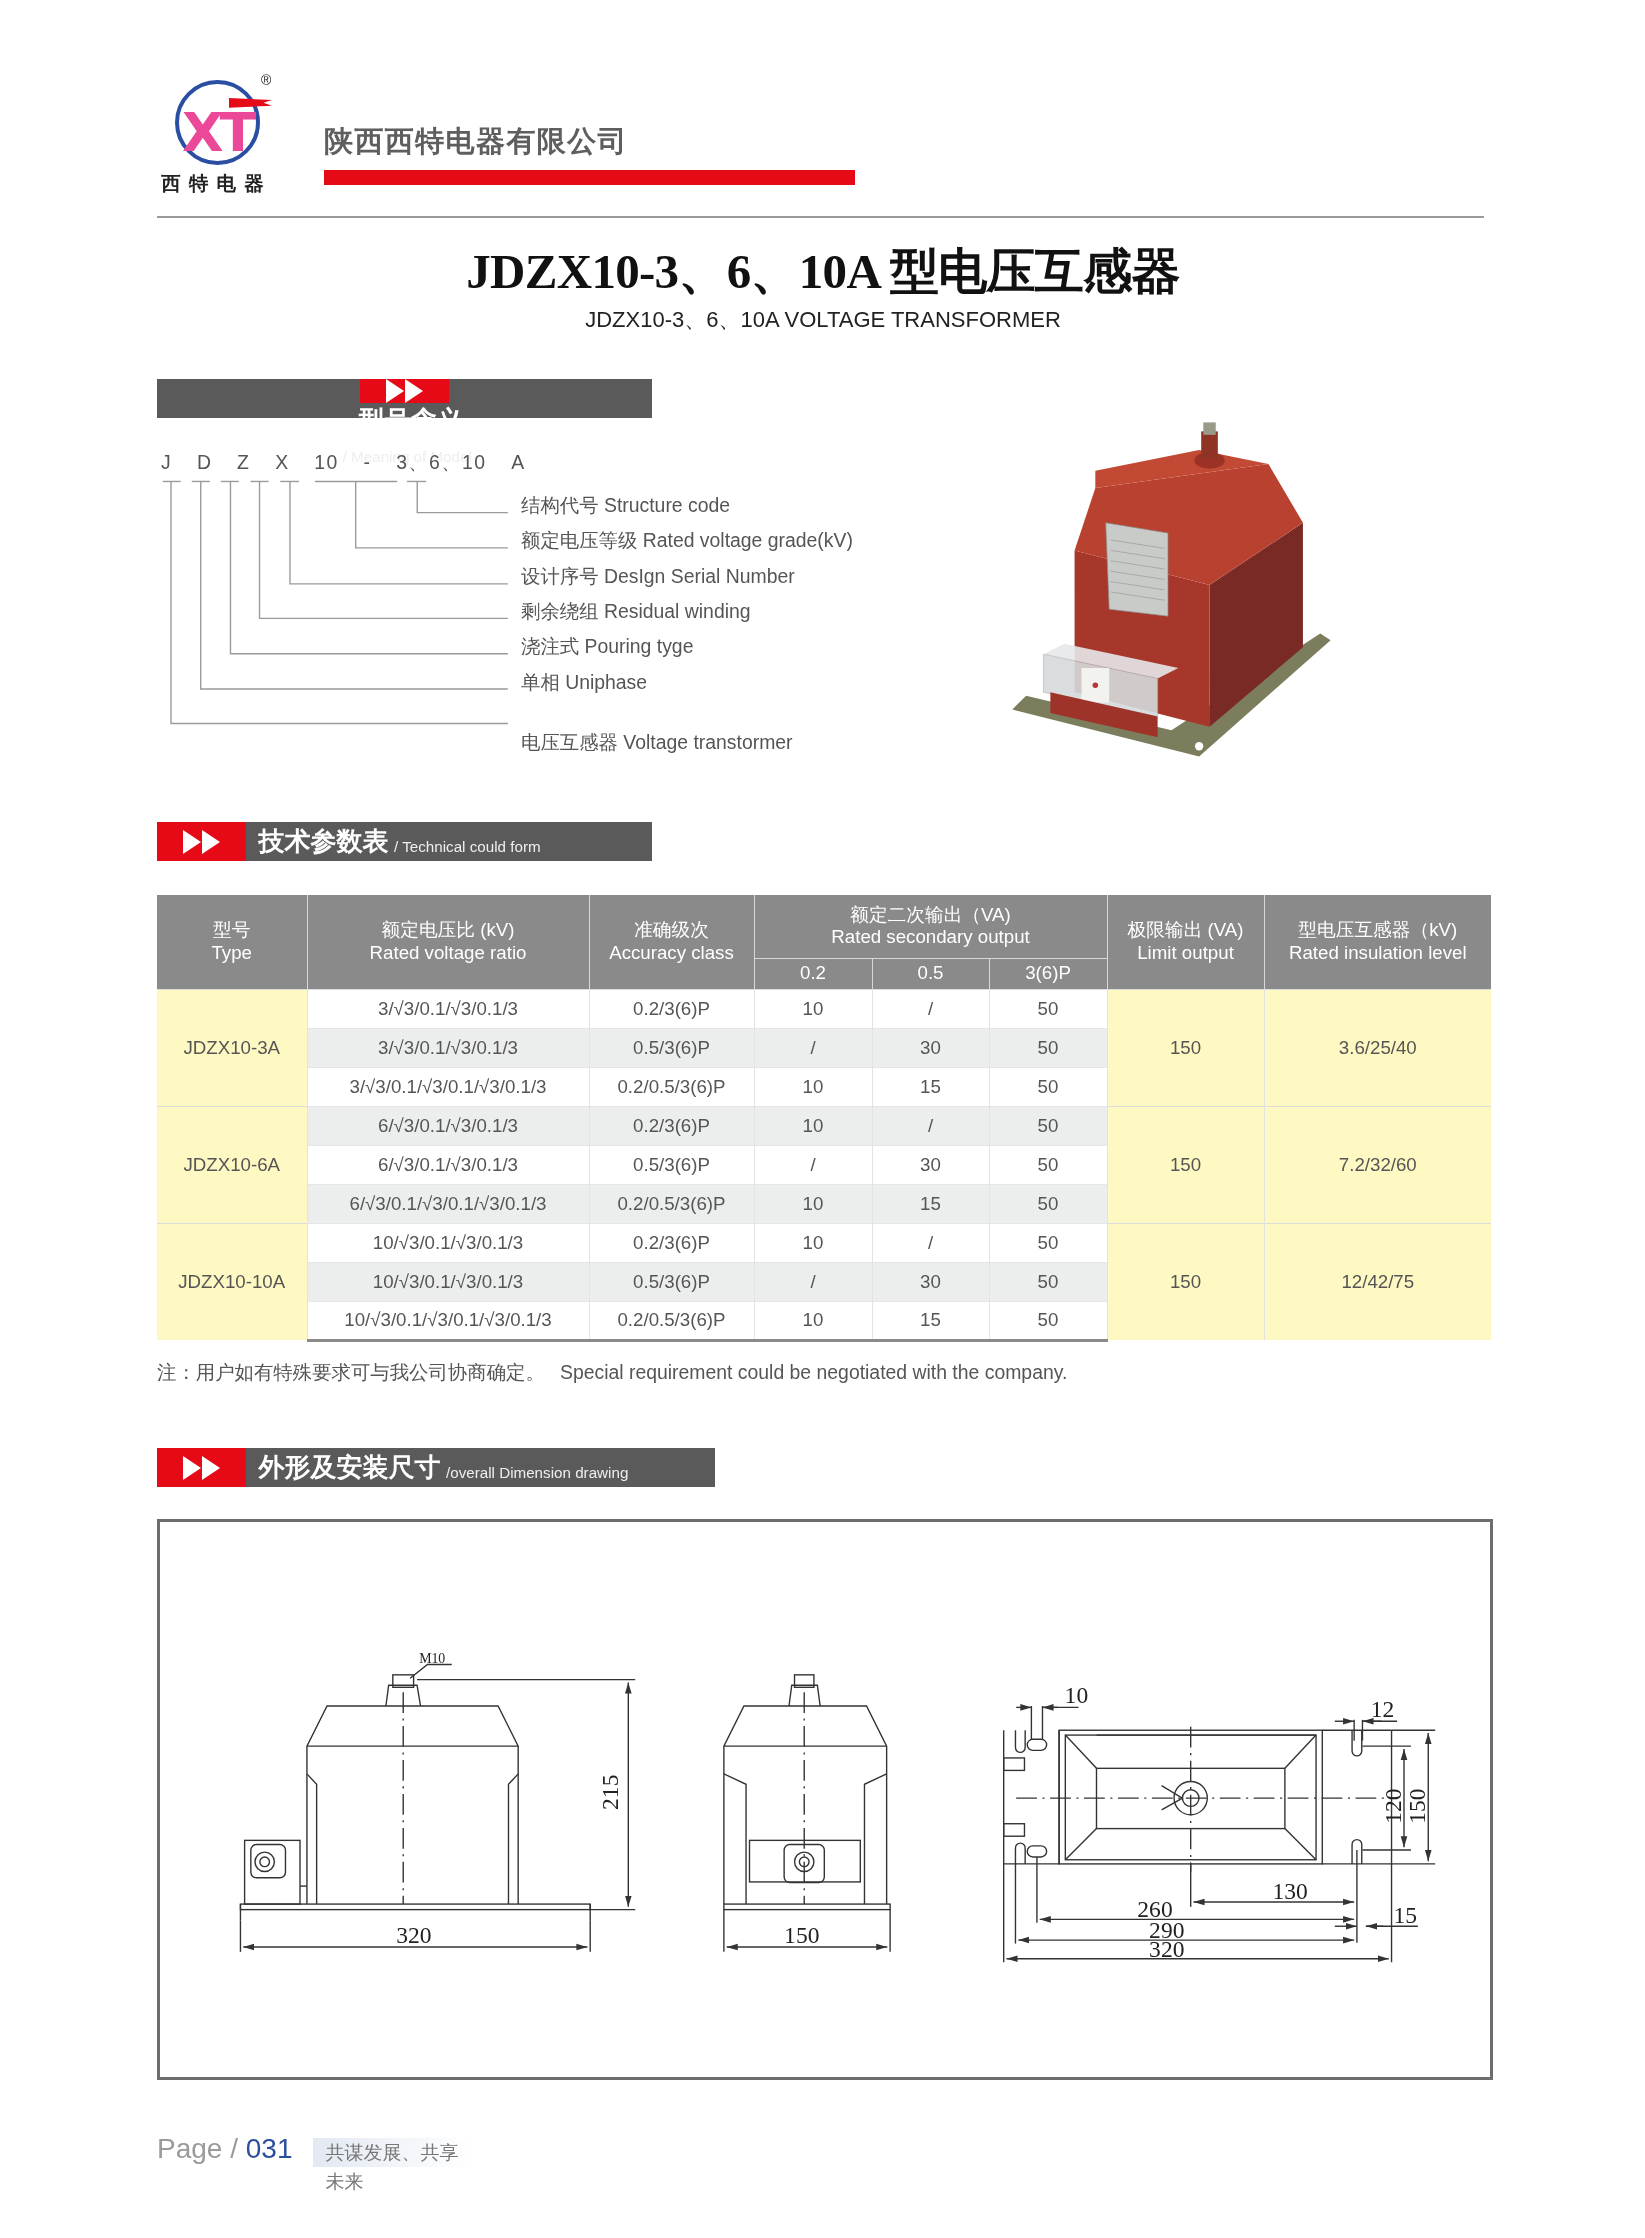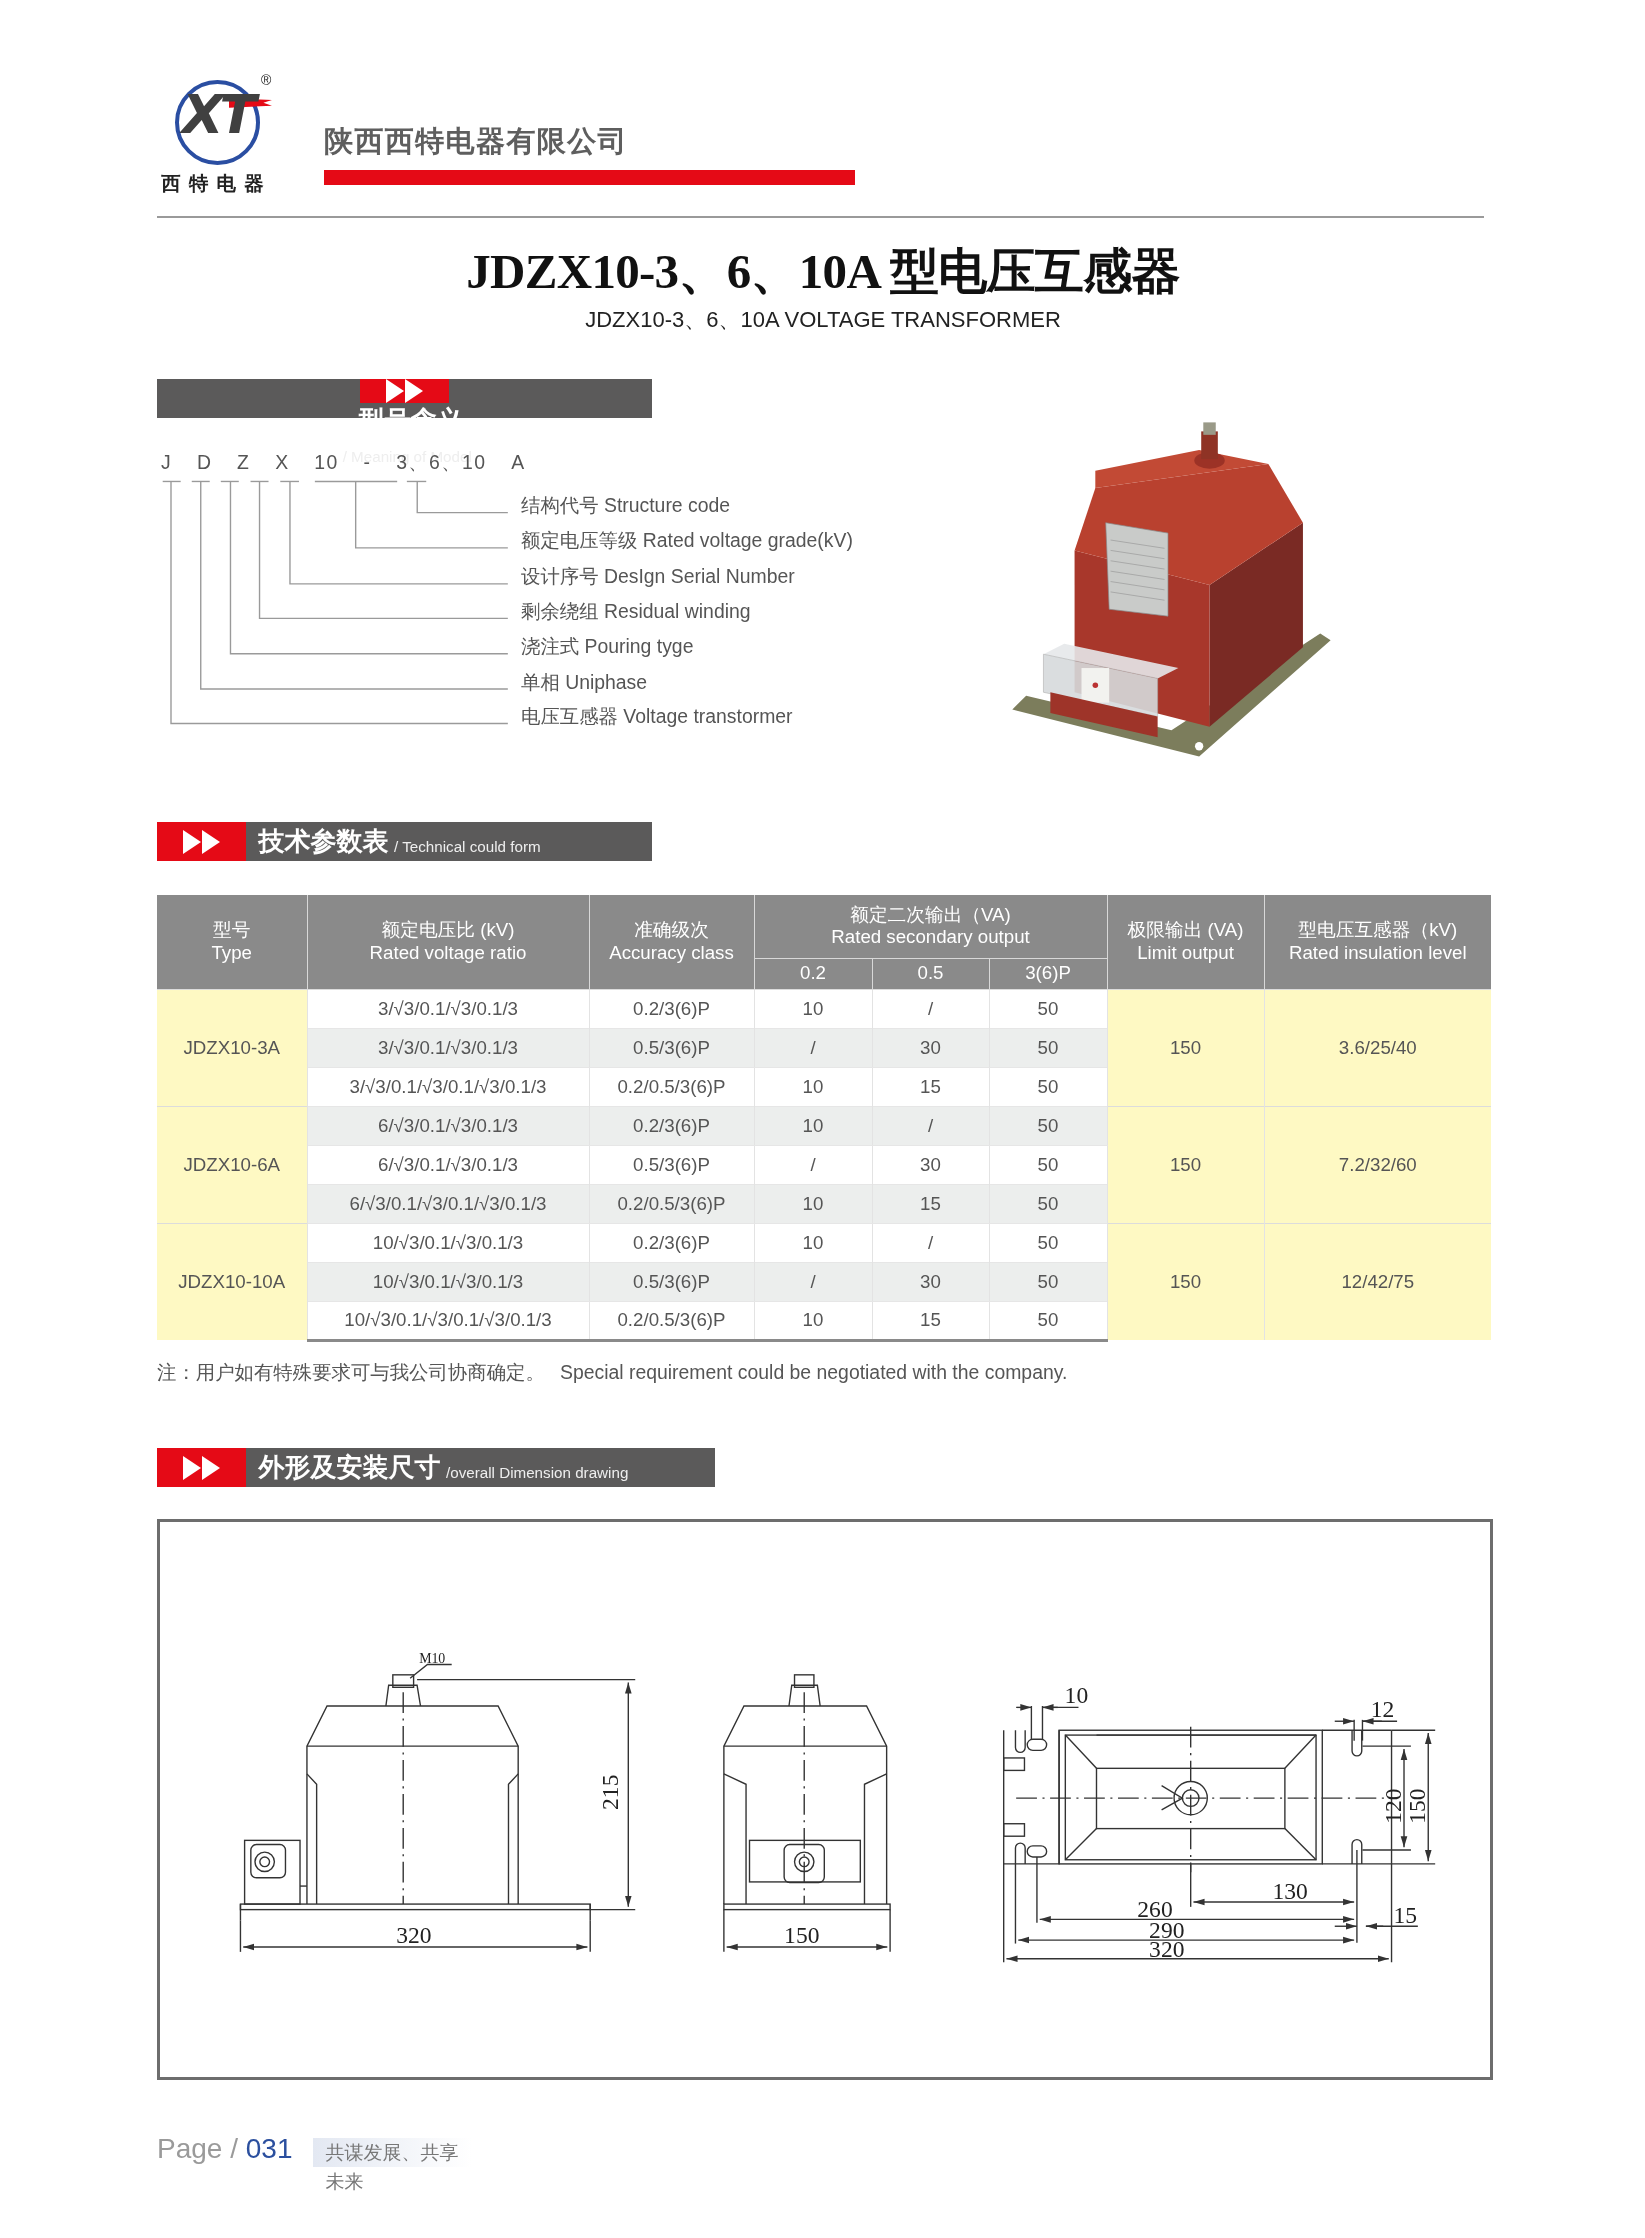--- a/index.html
+++ b/index.html
@@ -2,21 +2,21 @@
 <html style="font-size:11px"><head>
 <meta charset="utf-8">
 <style>
   * { box-sizing: border-box; margin: 0; padding: 0; }
   html, body { width: 1646px; height: 2239px; background: #ffffff; overflow: hidden; }
   body { position: relative; font-family: "Liberation Sans", "DejaVu Sans", sans-serif; color: #333; }
   .abs { position: absolute; }
 
   
   .logo-circle { left: 175px; top: 80px; width: 85px; height: 85px; border: 4.9px solid #2a4ea2; border-radius: 50%; }
-  .logo-xt { left: 182px; top: 88px; font-family: "DejaVu Sans", sans-serif; font-weight: bold; font-style: italic; font-size: 54px; color: #404040; letter-spacing: -4.2px; line-height: 1; }
+  .logo-xt { left: 182px; top: 106px; font-family: "DejaVu Sans", sans-serif; font-weight: bold; font-size: 54px; color: #ec4899; letter-spacing: -4.2px; line-height: 1; }
   .logo-swoosh { left: 229px; top: 98px; width: 43px; height: 9.7px; background: #e50a16; clip-path: polygon(0 0, 100% 20%, 80% 50%, 100% 80%, 0 100%); }
   .logo-reg { left: 261px; top: 72px; font-size: 14px; color: #222; }
   .logo-name { left: 161px; top: 170px; width: 111px; font-size: 19.4px; font-weight: bold; color: #222; letter-spacing: 8.3px; text-align: right; font-family: "DejaVu Sans", sans-serif; }
 
   .company-name { left: 324px; top: 122px; font-size: 29px; font-weight: bold; color: #5e5e5e; letter-spacing: 1.4px; font-family: "DejaVu Sans", sans-serif; }
   .company-bar { left: 324px; top: 170px; width: 531px; height: 14.6px; background: #e50a16; }
 
   .top-divider { left: 157px; top: 216px; width: 1327px; height: 2.1px; background: #9a9a9a; }
 
   .title { left: 0; width: 1646px; top: 239px; text-align: center; font-family: "Liberation Serif", "DejaVu Serif", serif; font-size: 49px; font-weight: bold; color: #111; letter-spacing: -0.7px; }
@@ -123,21 +123,21 @@
     <polyline points="20,5 20,355 507,355"></polyline>
   </g>
 </svg>
 
 <div class="abs ann-label" style="top:492px;">结构代号 Structure code</div>
 <div class="abs ann-label" style="top:527px;">额定电压等级 Rated voltage grade(kV)</div>
 <div class="abs ann-label" style="top:563px;">设计序号 DesIgn Serial Number</div>
 <div class="abs ann-label" style="top:598px;">剩余绕组 Residual winding</div>
 <div class="abs ann-label" style="top:633px;">浇注式 Pouring tyge</div>
 <div class="abs ann-label" style="top:669px;">单相 Uniphase</div>
-<div class="abs ann-label" style="top:703px;text-align:center;">电压互感器 Voltage transtormer</div>
+<div class="abs ann-label" style="top:729px;text-align:center;">电压互感器 Voltage transtormer</div>
 
 <svg class="abs photo" viewBox="0 0 490 500">
 
   <polygon points="20,430 290,498 310,480 480,330 465,320 250,460 40,410" fill="#7c7d5c"></polygon>
   <circle cx="290" cy="483" r="6" fill="#fff"></circle>
 
   <polygon points="305,250 440,160 440,340 305,455" fill="#7a2a24"></polygon>
 
   <polygon points="110,200 305,250 305,455 110,405" fill="#a8372b"></polygon>
 

